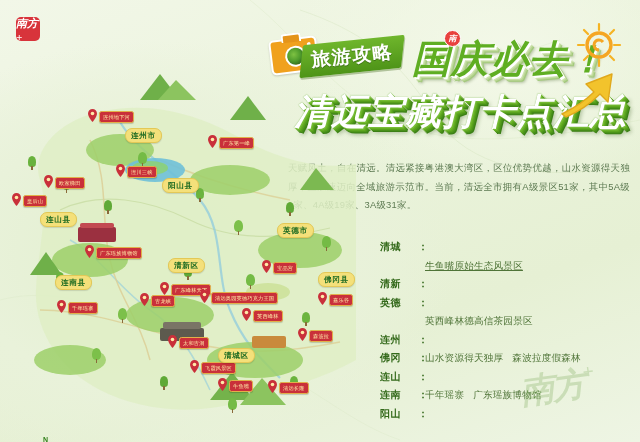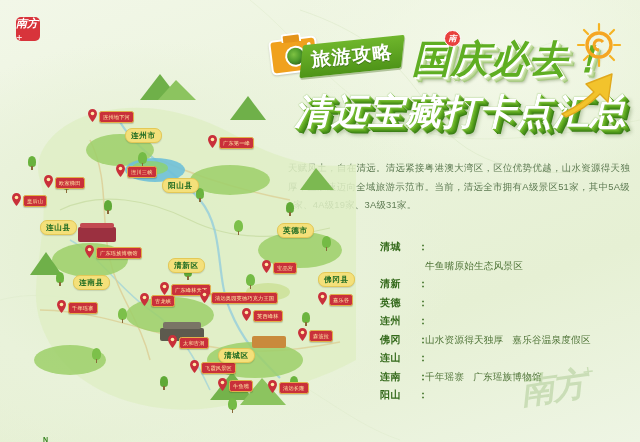--- a/index.html
+++ b/index.html
@@ -193,37 +193,38 @@
   </div>
 
   <p id="intro">天赋风土，自在清远。清远紧接粤港澳大湾区，区位优势优越，山水资源得天独厚，正加速迈向全域旅游示范市。当前，清远全市拥有A级景区51家，其中5A级1家、4A级19家、3A级31家。</p>
 
   <div id="list">
 
   <div class="row">
         <div class="dist">清城</div>
         <div class="colon">：</div>
       </div>
-      <div class="wrap2"><i style="font-style: normal; margin-right: 7px;">牛鱼嘴原始生态风景区</i></div>
+      <div class="wrap2"><i style="font-style: normal; margin-right: 7px; text-decoration: underline;">牛鱼嘴原始生态风景区</i></div>
       <div class="row">
         <div class="dist">清新</div>
         <div class="colon">：</div>
       </div>
       <div class="row">
         <div class="dist">英德</div>
         <div class="colon">：</div>
       </div>
+      <div class="wrap2"><i style="font-style: normal; margin-right: 9px;">英西峰林德高信茶园景区</i></div>
       <div class="row">
         <div class="dist">连州</div>
         <div class="colon">：</div>
       </div>
       <div class="row">
         <div class="dist">佛冈</div>
         <div class="colon">：</div>
-        <div class="spots"><i>山水资源得天独厚</i><i>嘉乐谷温泉度假区</i></div>
+        <div class="spots"><i>山水资源得天独厚</i><i>森波拉度假森林</i></div>
       </div>
       <div class="row">
         <div class="dist">连山</div>
         <div class="colon">：</div>
       </div>
       <div class="row">
         <div class="dist">连南</div>
         <div class="colon">：</div>
         <div class="spots"><i>千年瑶寨</i><i>广东瑶族博物馆</i></div>
       </div>
@@ -471,22 +472,22 @@
         <div class="pin" style="left: 268px; top: 320px;">
           <svg viewBox="0 0 9 13">
             <path d="M4.5 0C2 0 0 2 0 4.5C0 7.8 4.5 13 4.5 13S9 7.8 9 4.5C9 2 7 0 4.5 0Z" fill="#c9303a"></path>
             <circle cx="4.5" cy="4.5" r="1.8" fill="#ffe9a8"></circle>
           </svg>
         </div>
         <div class="plabel" style="left: 279px; top: 322px;">清远长隆</div>
       </div>
     <div id="district-layer">
         <div class="dlabel" style="left: 93px; top: 68px; margin-left: 32px;">连州市</div>
-        <div class="dlabel" style="left: 40px; top: 160px; text-align: center;">连山县</div>
-        <div class="dlabel" style="left: 73px; top: 215px; text-align: right;">连南县</div>
+        <div class="dlabel" style="left: 40px; top: 152px; text-align: center;">连山县</div>
+        <div class="dlabel" style="left: 55px; top: 215px; text-align: right;">连南县</div>
         <div class="dlabel" style="left: 162px; top: 118px;">阳山县</div>
         <div class="dlabel" style="left: 168px; top: 198px;">清新区</div>
         <div class="dlabel" style="left: 218px; top: 288px;">清城区</div>
         <div class="dlabel" style="left: 277px; top: 163px;">英德市</div>
         <div class="dlabel" style="left: 318px; top: 212px;">佛冈县</div>
       </div>
 
     <div id="compass">
 
       <div class="cmp-l cmp-n">N</div>

